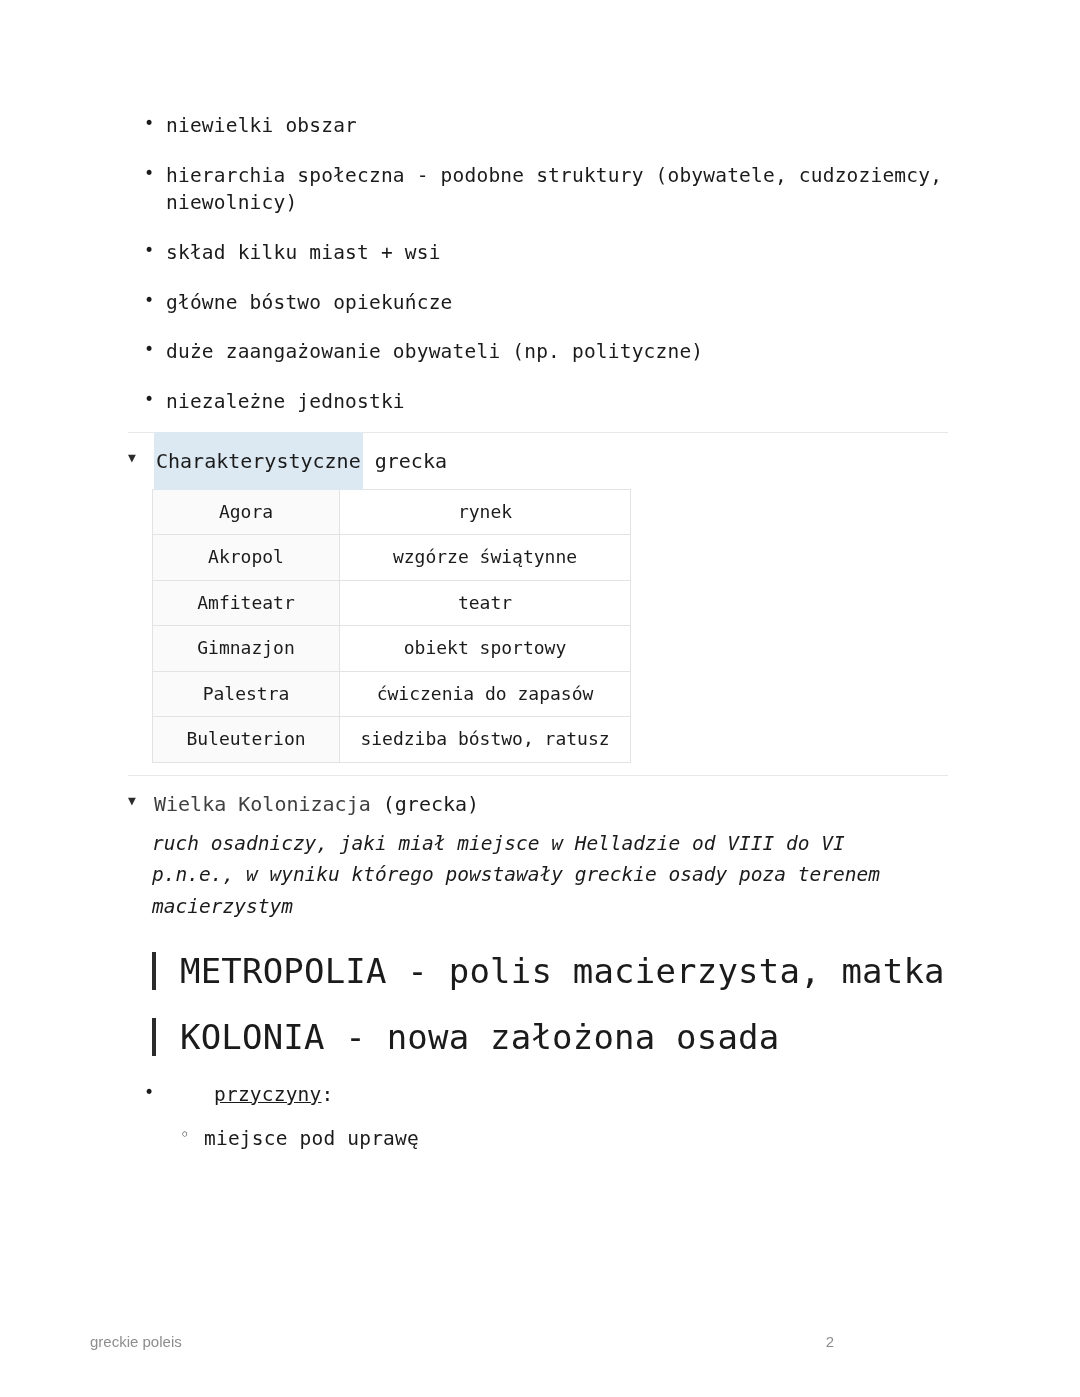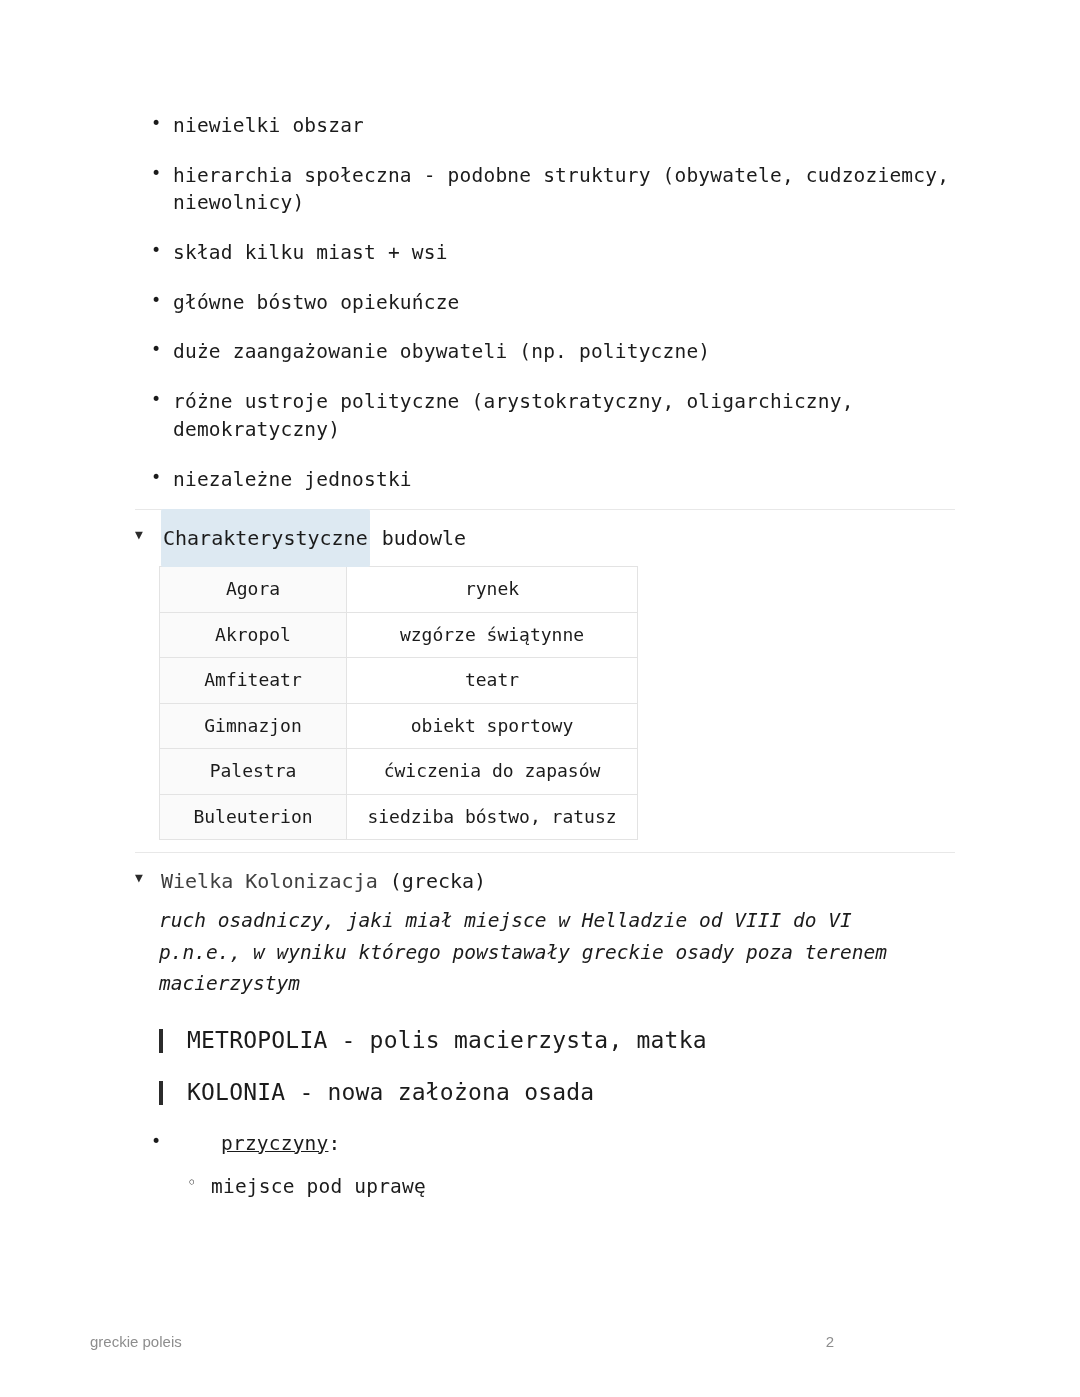--- a/index.html
+++ b/index.html
@@ -17,21 +17,21 @@
   }
   .page {
     position: absolute;
     left: 0; top: 0;
     width: 1080px;
     height: 1397px;
     background: #fff;
   }
   .content {
     position: absolute;
-    left: 135px;
+    left: 128px;
     top: 112px;
     width: 820px;
   }
 
   
   ul.bullets {
     list-style: none;
     margin: 0;
     padding: 0;
   }
@@ -114,21 +114,21 @@
     line-height: 1.62;
     margin: 4px 0 26px 24px;
     width: 770px;
   }
 
   
   .callout {
     position: relative;
     margin: 0 0 22px 24px;
     padding-left: 28px;
-    font-size: 23px;
+    font-size: 34px;
     line-height: 1.3;
     letter-spacing: 0.2px;
   }
   .callout::before {
     content: "";
     position: absolute;
     left: 0;
     top: 3px;
     bottom: 3px;
     width: 4px;
@@ -188,29 +188,28 @@
 
 <div class="page">
   <div class="content">
 
     <ul class="bullets">
       <li>niewielki obszar</li>
       <li>hierarchia społeczna - podobne struktury (obywatele, cudzoziemcy, niewolnicy)</li>
       <li>skład kilku miast + wsi</li>
       <li>główne bóstwo opiekuńcze</li>
       <li>duże zaangażowanie obywateli (np. polityczne)</li>
-      <li>różne ustroje polityczne (arystokratyczny, oligarchiczny, demokratyczny)</li>
       <li>niezależne jednostki</li>
     </ul>
 
     <hr class="divider">
 
     <div class="toggle">
       <span class="tri">▼</span>
-      <span><span class="hl-blue">Charakterystyczne</span><span> budowle</span></span>
+      <span><span class="hl-blue">Charakterystyczne</span><span> grecka</span></span>
     </div>
 
     <table class="tbl">
       <tbody>
         <tr>
           <td class="k">Agora</td>
           <td class="v">rynek</td>
         </tr>
         <tr>
           <td class="k">Akropol</td>

